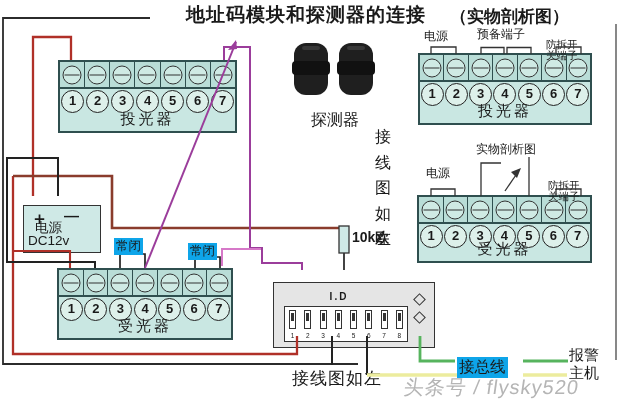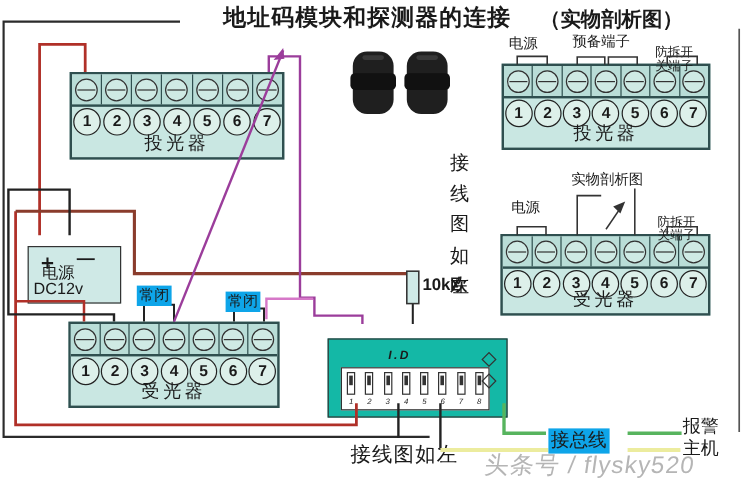--- a/index.html
+++ b/index.html
@@ -30,22 +30,22 @@
   .power .pname{position:absolute;left:11px;top:13px;font-size:13.5px;}
   .power .pvolt{position:absolute;left:4px;top:27px;font-size:13.5px;}
   
   .det{position:absolute;width:34px;height:52px;background:#1f1f1f;border-radius:12px;z-index:2;}
   .det::before{content:"";position:absolute;left:-2px;top:18px;right:-2px;height:14px;background:#111;border-radius:4px;}
   .det::after{content:"";position:absolute;left:8px;top:3px;width:18px;height:4px;background:#383838;border-radius:2px;}
   
   .vnote{left:373px;top:112px;width:20px;font-size:16px;line-height:25.5px;word-break:break-all;
          text-align:center;z-index:4;}
   
-  .module{left:273px;top:270px;width:150px;height:66px;background:#14b8a6;border:1.5px solid #333;
-          box-sizing:border-box;z-index:2;font-style:italic;}
+  .module{left:273px;top:270px;width:162px;height:66px;background:#e5e5e5;border:1.5px solid #333;
+          box-sizing:border-box;z-index:2;}
   .mod-id{position:absolute;left:0;right:30px;top:8px;text-align:center;font-size:10px;font-weight:bold;letter-spacing:2px;}
   .dip-box{position:absolute;left:10px;top:23px;width:124px;height:36px;background:#fff;border:1.2px solid #333;box-sizing:border-box;}
   .dip-row{display:flex;height:24px;align-items:center;}
   .dip{width:7px;height:19px;border:1.1px solid #333;margin:auto;position:relative;box-sizing:border-box;background:#fff;}
   .dip::after{content:"";position:absolute;left:1px;right:1px;top:2px;height:8px;background:#333;}
   .dip-nums{display:flex;height:9px;}
   .dip-nums span{flex:1;text-align:center;font-size:6.5px;line-height:9px;}
   .dia{position:absolute;right:10px;width:7px;height:7px;border:1.1px solid #333;transform:rotate(45deg);}
   .d1{top:12px;} .d2{top:30px;}
   .wbg{background:#0ea5e9;padding:0 2px;z-index:7;}
@@ -263,20 +263,21 @@
 
   <div class="abs power">
     <span class="plus">＋</span>
     <span class="minus">—</span>
     <span class="pname">电源</span>
     <span class="pvolt">DC12v</span>
   </div>
 
   <div class="det" style="left:294px;top:43px"></div>
   <div class="det" style="left:339px;top:43px"></div>
+  <div class="lbl" style="left:296px;top:110px;width:78px;text-align:center;font-size:16px">探测器</div>
 
   <div class="abs vnote">接线图如左</div>
 
   <div class="lbl" style="left:352px;top:229px;font-size:14px;font-weight:bold">10k欧</div>
 
   <div class="lbl wbg" style="left:114px;top:238px;font-size:12.5px">常闭</div>
   <div class="lbl wbg" style="left:188px;top:243px;font-size:12.5px">常闭</div>
 
   <div class="abs module">
     <div class="mod-id">I.D</div>

